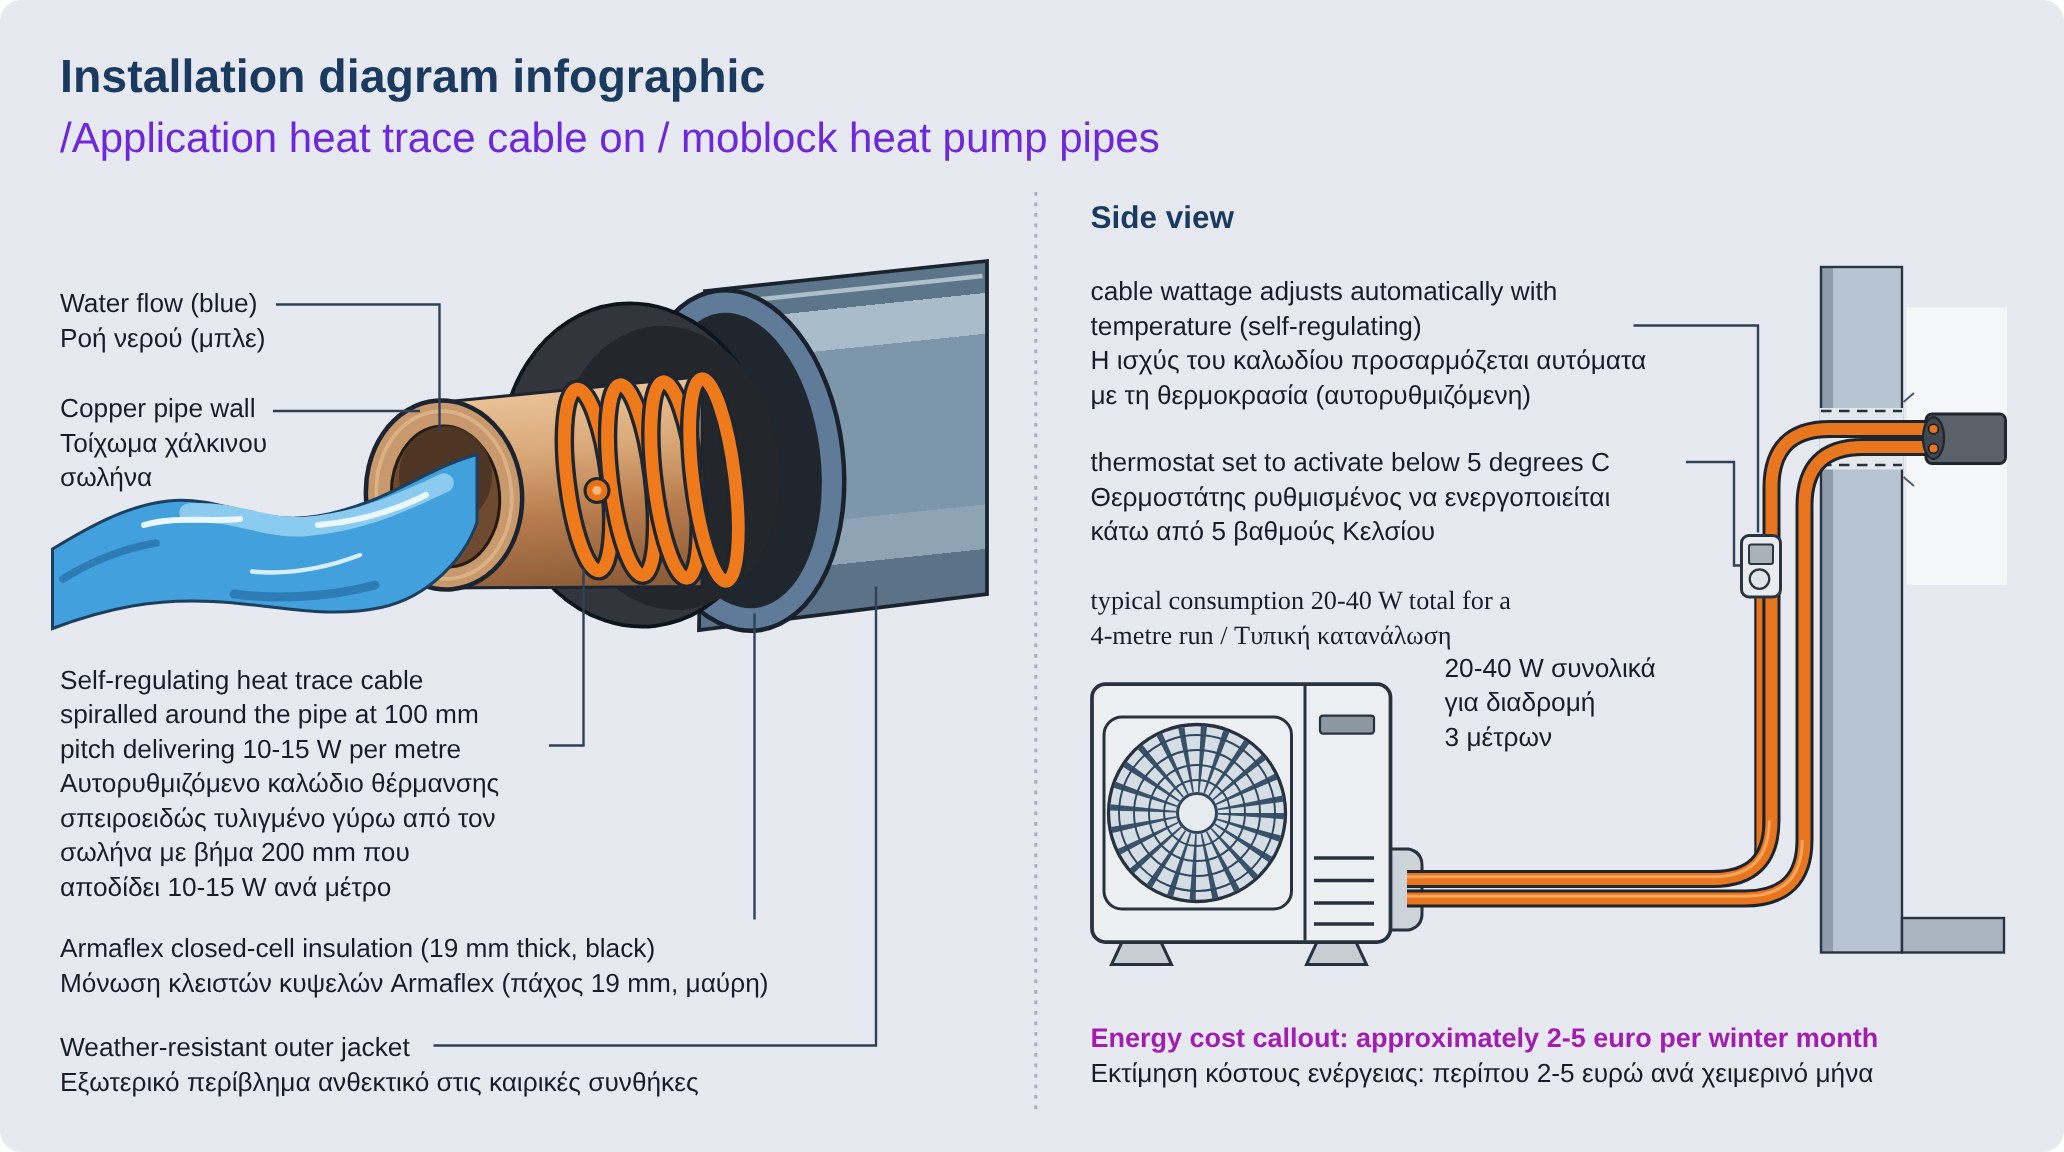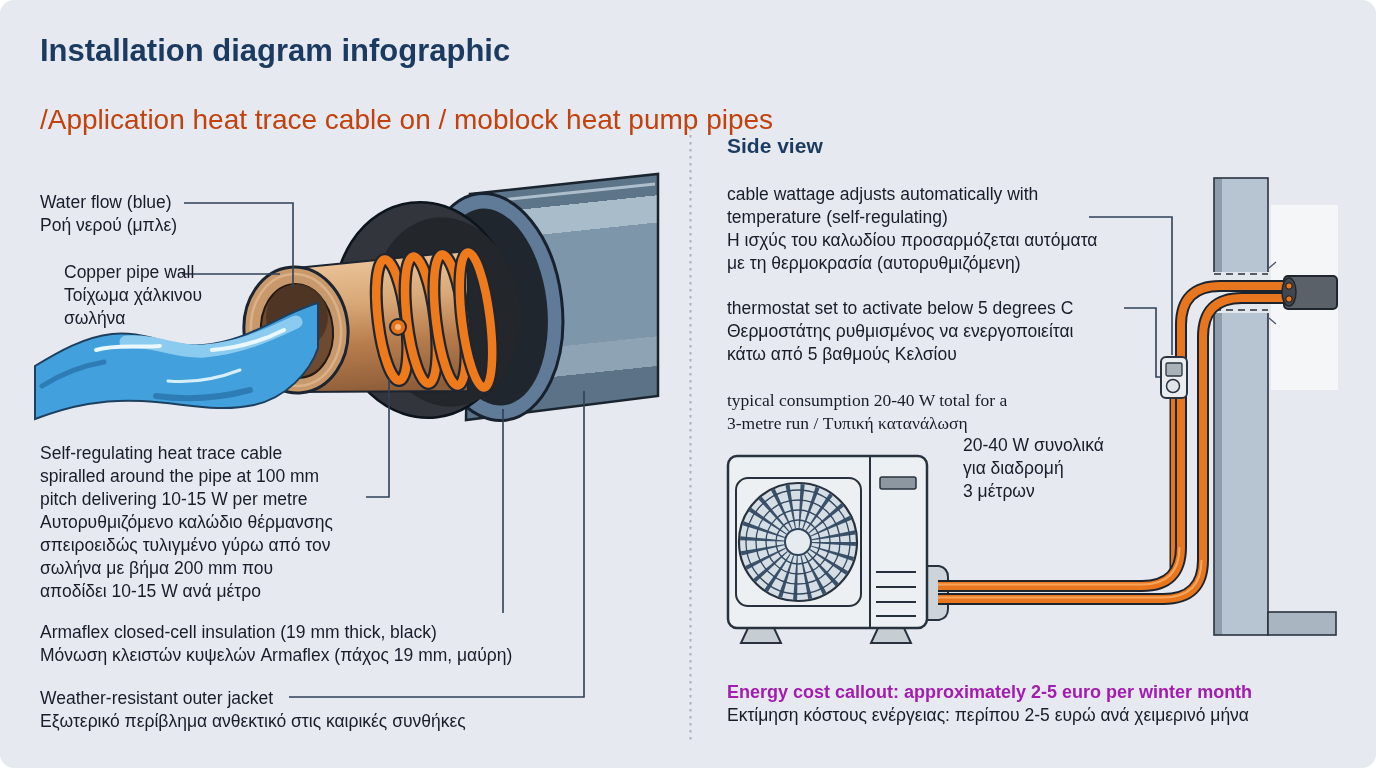--- a/index.html
+++ b/index.html
@@ -4,21 +4,21 @@
 <style>
   html,body{margin:0;padding:0;background:#ffffff;}
   #stage{
     position:relative;width:1376px;height:768px;overflow:hidden;
     background:#e7e9f0;border-radius:14px;
     font-family:"Liberation Sans", sans-serif;
   }
   #art{position:absolute;left:0;top:0;width:1376px;height:768px;}
   .txt{position:absolute;white-space:nowrap;color:#171e29;font-size:17.5px;line-height:23px;}
   .title{left:40px;top:31px;font-size:31px;font-weight:700;color:#1b3a5f;line-height:40px;}
-  .subtitle{left:40px;top:74px;font-size:28px;font-weight:400;color:#c2410c;line-height:36px;margin-top:28px;}
+  .subtitle{left:40px;top:74px;font-size:28px;font-weight:400;color:#6d28d9;line-height:36px;}
   .sectionhead{font-size:21px;font-weight:700;color:#1b3a5f;line-height:26px;}
   .lbl div{white-space:nowrap;}
   .bold-line{font-weight:700;color:#a21caf;font-size:18px;}
 </style>
 </head>
 <body>
 
 <div id="stage">
 
 <svg id="art" viewBox="0 0 1376 768" xmlns="http://www.w3.org/2000/svg">
@@ -179,21 +179,21 @@
 
   <div class="txt title">Installation diagram infographic</div>
   <div class="txt subtitle">/Application heat trace cable on / moblock heat pump pipes</div>
 
   <div class="txt sectionhead" style="left:727px;top:133px;">Side view</div>
 
   <div class="txt lbl" style="left:40px;top:191px;">
     <div>Water flow (blue)</div>
     <div>Ροή νερού (μπλε)</div>
   </div>
-  <div class="txt lbl" style="left:40px;top:261px;margin-left:24px;">
+  <div class="txt lbl" style="left:40px;top:261px;">
     <div>Copper pipe wall</div>
     <div>Τοίχωμα χάλκινου</div>
     <div>σωλήνα</div>
   </div>
   <div class="txt lbl" style="left:40px;top:442px;">
     <div>Self-regulating heat trace cable</div>
     <div>spiralled around the pipe at 100 mm</div>
     <div>pitch delivering 10-15 W per metre</div>
     <div>Αυτορυθμιζόμενο καλώδιο θέρμανσης</div>
     <div>σπειροειδώς τυλιγμένο γύρω από τον</div>
@@ -215,21 +215,21 @@
     <div>Weather-resistant outer jacket</div>
     <div>Εξωτερικό περίβλημα ανθεκτικό στις καιρικές συνθήκες</div>
   </div>
   <div class="txt lbl" style="left:727px;top:297px;">
     <div>thermostat set to activate below 5 degrees C</div>
     <div>Θερμοστάτης ρυθμισμένος να ενεργοποιείται</div>
     <div>κάτω από 5 βαθμούς Κελσίου</div>
   </div>
   <div class="txt lbl" style="left:727px;top:389px;font-family:Liberation Serif, serif;">
     <div>typical consumption 20-40 W total for a</div>
-    <div>3-metre run / Τυπική κατανάλωση</div>
+    <div>4-metre run / Τυπική κατανάλωση</div>
   </div>
   <div class="txt lbl" style="left:963px;top:434px;">
     <div>20-40 W συνολικά</div>
     <div>για διαδρομή</div>
     <div>3 μέτρων</div>
   </div>
   <div class="txt lbl" style="left:727px;top:681px;">
     <div class="bold-line">Energy cost callout: approximately 2-5 euro per winter month</div>
     <div>Εκτίμηση κόστους ενέργειας: περίπου 2-5 ευρώ ανά χειμερινό μήνα</div>
   </div>

